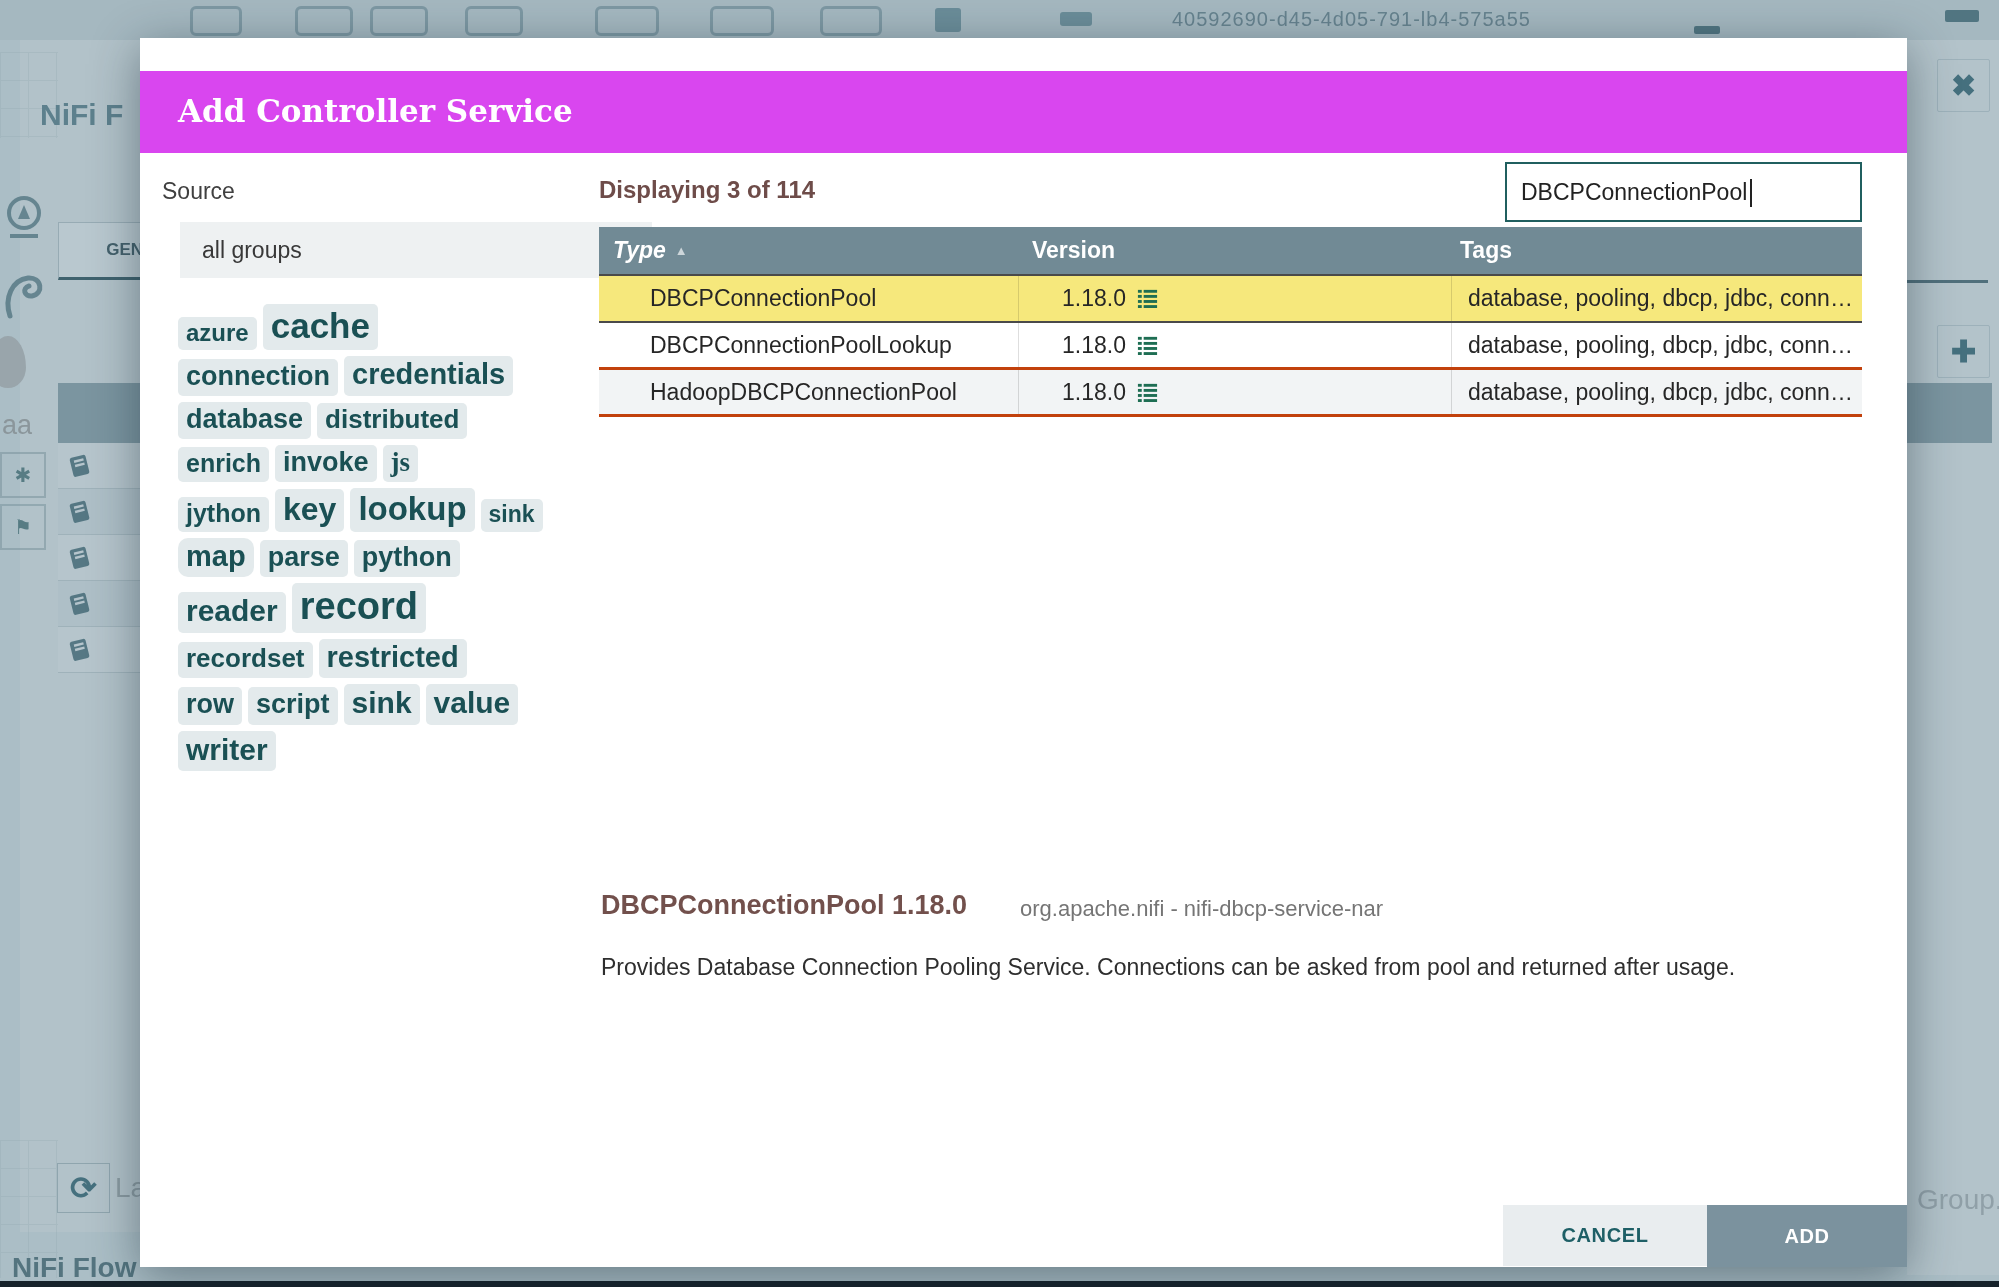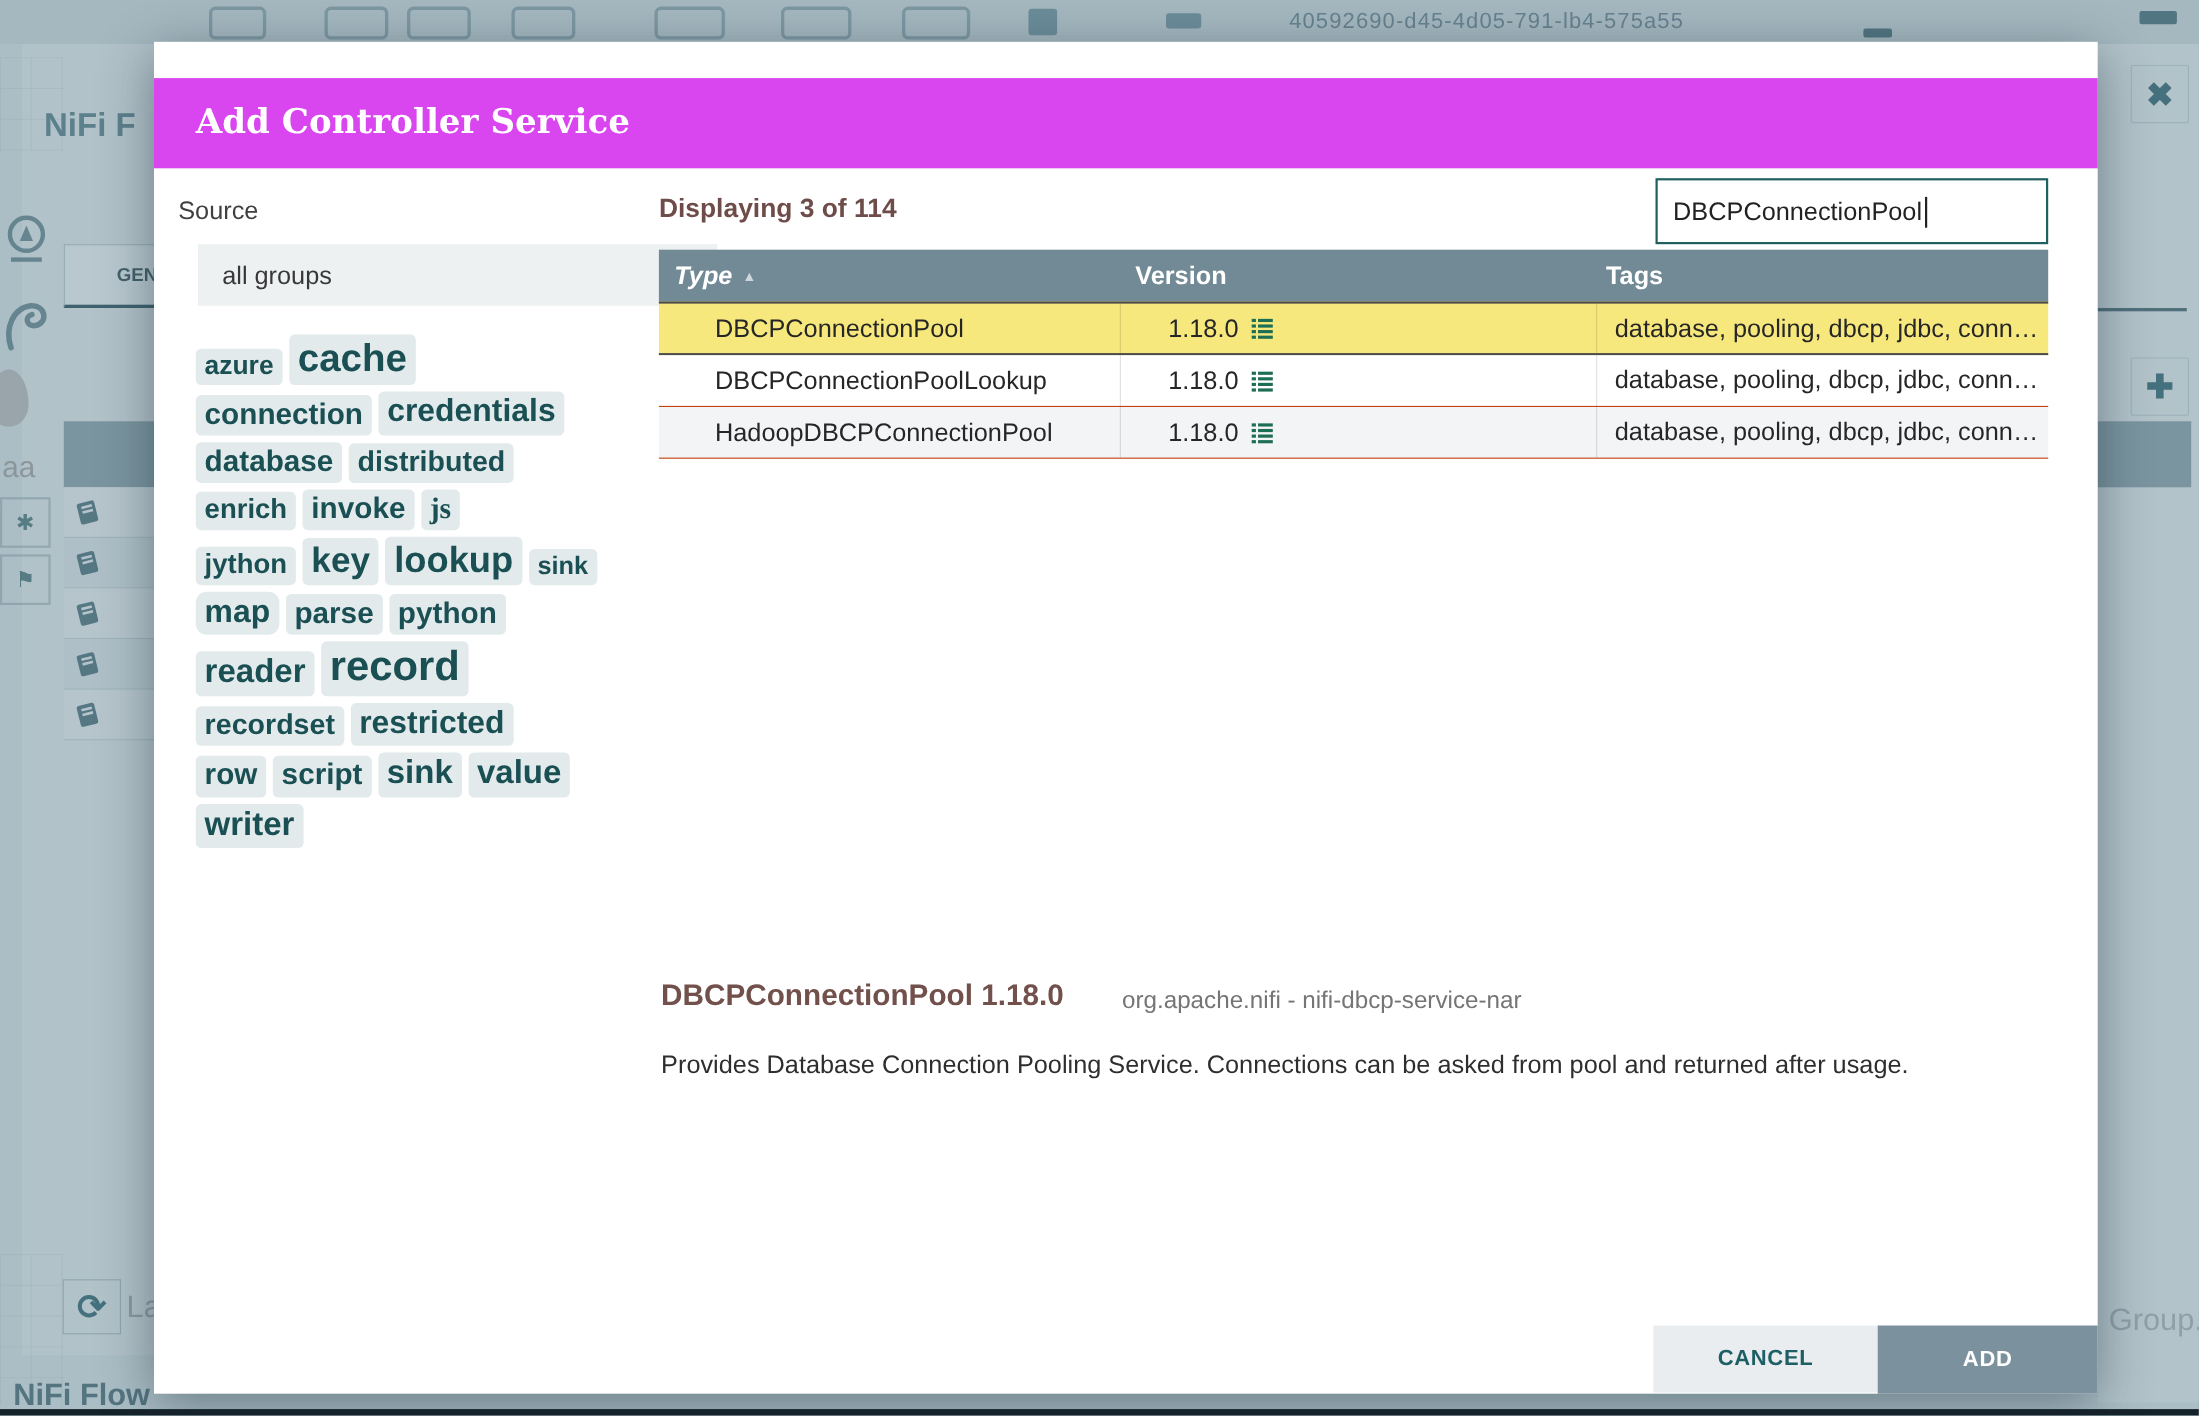--- a/index.html
+++ b/index.html
@@ -72,21 +72,21 @@
 
   .svc-table{position:absolute;left:459px;top:189px;width:1263px;}
   .thead{display:flex;height:47px;background:#718a95;color:#fff;font-size:23px;font-weight:bold;
          align-items:center;}
   .th{box-sizing:border-box;height:100%;display:flex;align-items:center;cursor:pointer;}
   .th-type{width:420px;padding-left:14px;font-style:italic;}
   .th-version{width:433px;padding-left:13px;}
   .th-tags{width:410px;padding-left:8px;}
   .sort-arrow{font-size:13px;color:#cdd6da;margin-left:9px;font-style:normal;}
   .trow{display:flex;height:47px;background:#fff;box-sizing:border-box;font-size:23px;color:#262626;
-        border-bottom:1px solid #c2410c;align-items:center;cursor:pointer;}
+        border-bottom:3px solid #c2410c;align-items:center;cursor:pointer;}
   .trow.alt{background:#f2f4f5;}
   .trow.selected{background:#f6e87c;border-top:2px solid #4a4a4a;border-bottom:2px solid #4a4a4a;height:49px;}
   .cell{box-sizing:border-box;height:100%;display:flex;align-items:center;overflow:hidden;}
   .cell-type{width:420px;padding-left:51px;border-right:1px solid rgba(0,0,0,.13);}
   .cell-version{width:433px;padding-left:43px;border-right:1px solid rgba(0,0,0,.13);}
   .cell-version svg{margin-left:10px;}
   .cell-tags{width:410px;padding-left:16px;white-space:nowrap;text-overflow:ellipsis;display:block;
              line-height:45px;}
 
   .detail-title{position:absolute;left:461px;top:852px;font-size:27px;font-weight:bold;color:#72504c;}

